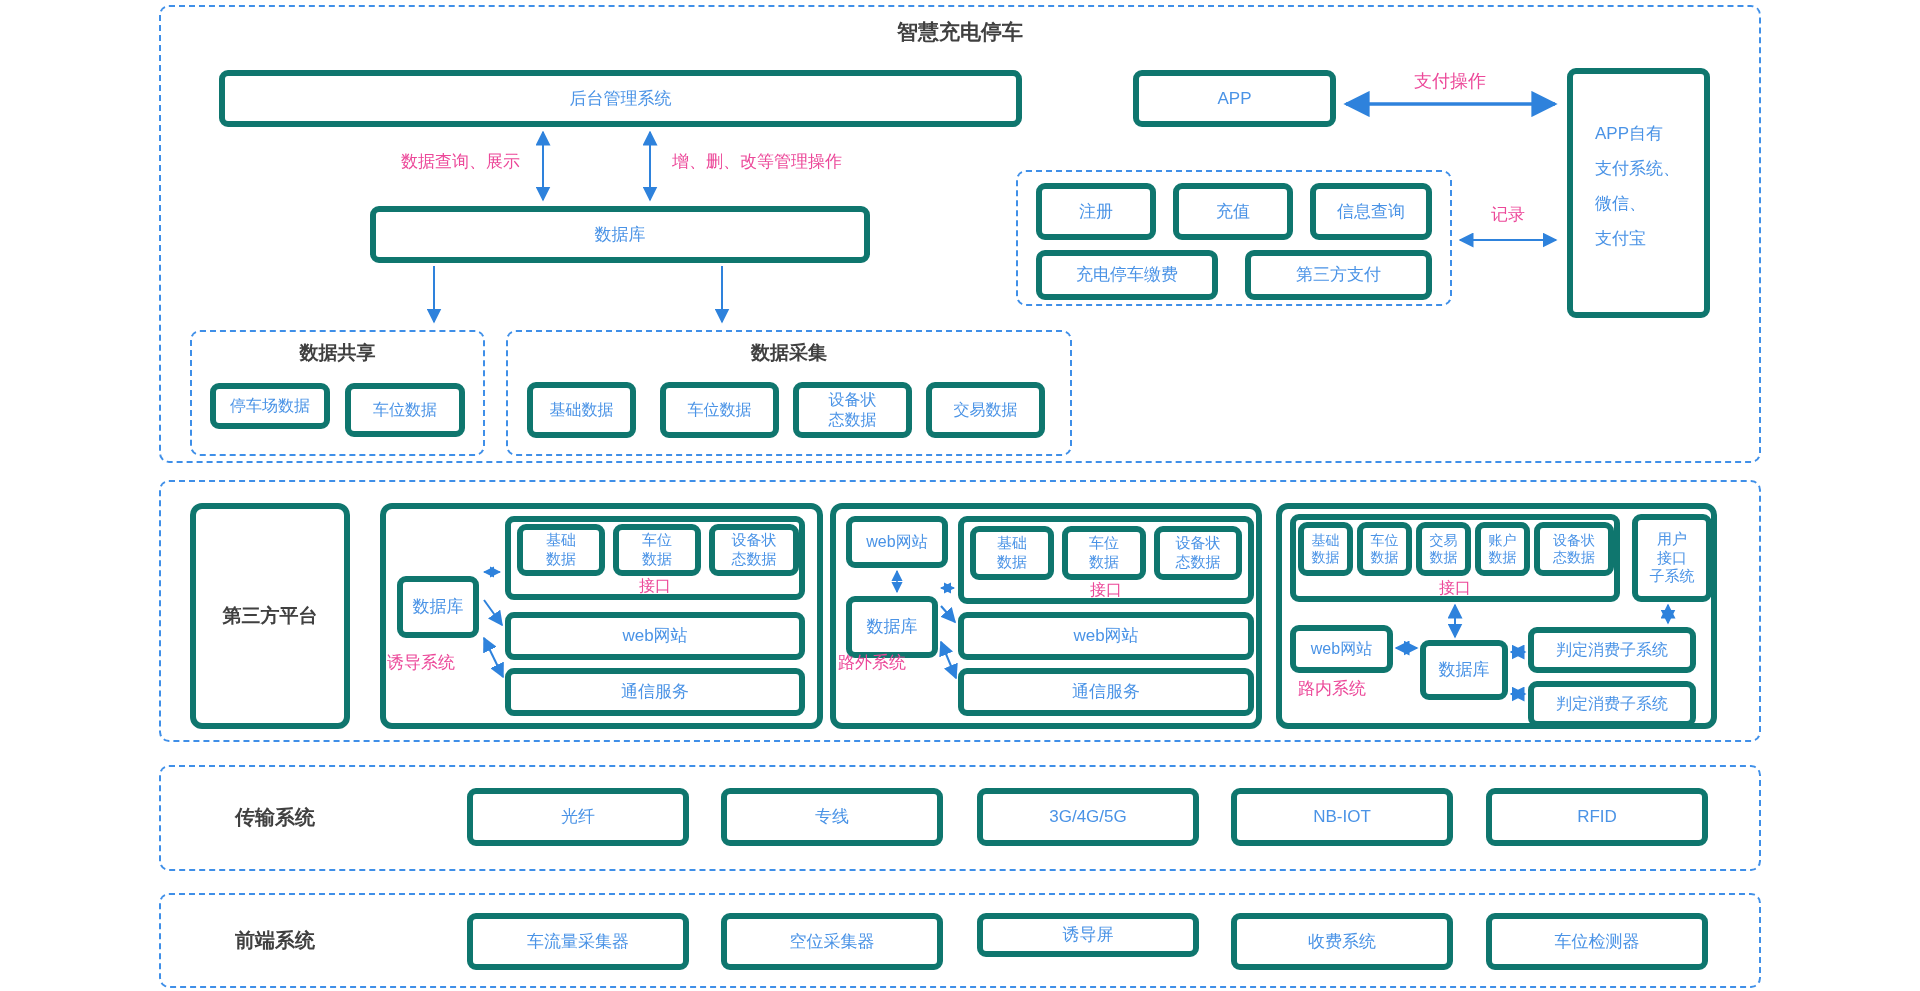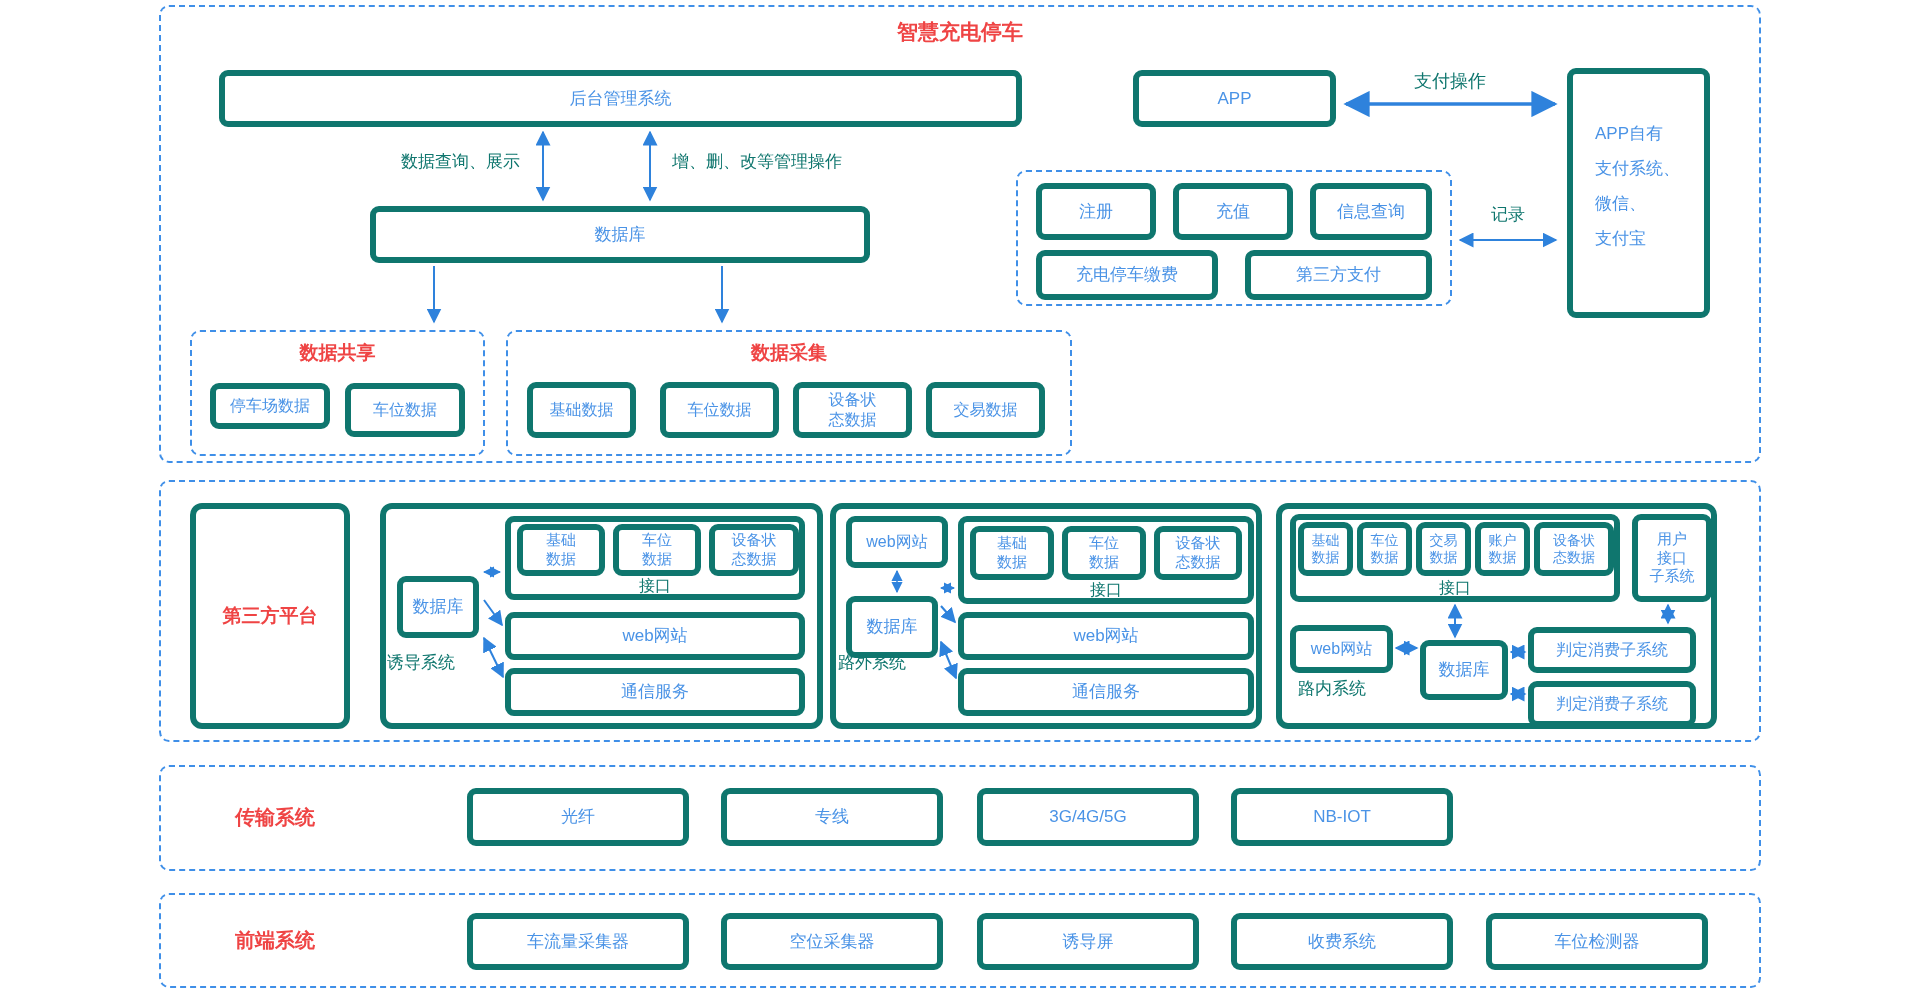--- a/index.html
+++ b/index.html
@@ -8,22 +8,22 @@
     position:absolute; box-sizing:border-box;
     border:6px solid #0f766e; border-radius:9px; background:#fff;
     display:flex; align-items:center; justify-content:center;
     text-align:center; color:#4a93e6; font-size:17px; line-height:1.25;
   }
   .container-box { border-radius:12px; background:transparent; }
   .dashed {
     position:absolute; box-sizing:border-box;
     border:2px dashed #3f8fe8; border-radius:10px; background:transparent;
   }
-  .lbl { position:absolute; color:#0f766e; font-size:17px; line-height:1.3; }
-  .ttl { color:#ef4444; font-weight:bold; }
+  .lbl { position:absolute; color:#ec4899; font-size:17px; line-height:1.3; }
+  .ttl { color:#404040; font-weight:bold; }
   .center { text-align:center; }
   .right { text-align:right; }
   .pre { white-space:pre-line; }
   svg.overlay { position:absolute; left:0; top:0; pointer-events:none; }
 </style>
 </head>
 <body>
 
 <div id="canvas">
 
@@ -120,26 +120,27 @@
   <div class="box" style="left:1528px;top:627px;width:168px;height:46px;font-size:16px">判定消费子系统</div>
   <div class="box" style="left:1528px;top:681px;width:168px;height:46px;font-size:16px">判定消费子系统</div>
   <div class="lbl" style="left:1298px;top:678px;width:112px">路内系统</div>
 
   <div class="dashed" style="left:159px;top:765px;width:1602px;height:106px"></div>
   <div class="lbl ttl center" style="left:195px;top:804px;width:160px;font-size:20px">传输系统</div>
   <div class="box" style="left:467px;top:788px;width:222px;height:58px">光纤</div>
   <div class="box" style="left:721px;top:788px;width:222px;height:58px">专线</div>
   <div class="box" style="left:977px;top:788px;width:222px;height:58px">3G/4G/5G</div>
   <div class="box" style="left:1231px;top:788px;width:222px;height:58px">NB-IOT</div>
+  <div class="box" style="left:1486px;top:788px;width:222px;height:58px">RFID</div>
 
   <div class="dashed" style="left:159px;top:893px;width:1602px;height:95px"></div>
   <div class="lbl ttl center" style="left:195px;top:927px;width:160px;font-size:20px">前端系统</div>
   <div class="box" style="left:467px;top:913px;width:222px;height:57px">车流量采集器</div>
   <div class="box" style="left:721px;top:913px;width:222px;height:57px">空位采集器</div>
-  <div class="box" style="left:977px;top:913px;width:222px;height:57px">诱导屏</div>
+  <div class="box" style="left:977px;top:913px;width:222px;height:44px">诱导屏</div>
   <div class="box" style="left:1231px;top:913px;width:222px;height:57px">收费系统</div>
   <div class="box" style="left:1486px;top:913px;width:222px;height:57px">车位检测器</div>
 
   <svg class="overlay" width="1920" height="991" viewBox="0 0 1920 991">
     <defs>
       <marker id="arr" viewBox="0 0 10 10" refX="9" refY="5" markerWidth="7.5" markerHeight="7.5" orient="auto-start-reverse">
         <path d="M0,0 L10,5 L0,10 z" fill="#2e82dc"></path>
       </marker>
     </defs>
     <g stroke="#2e82dc" stroke-width="2">

